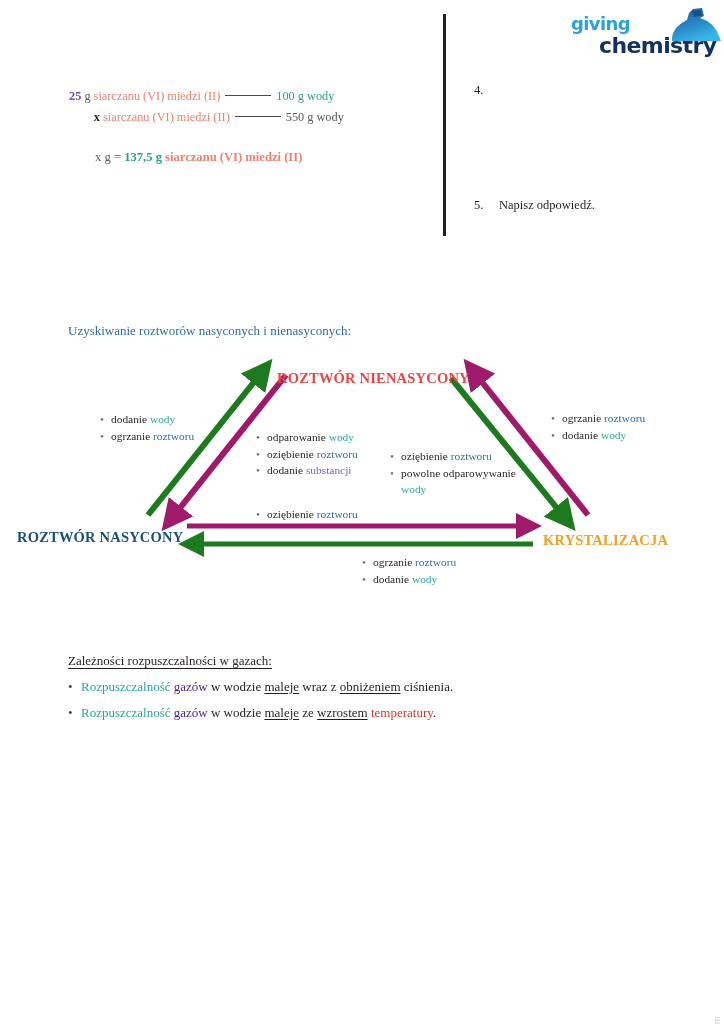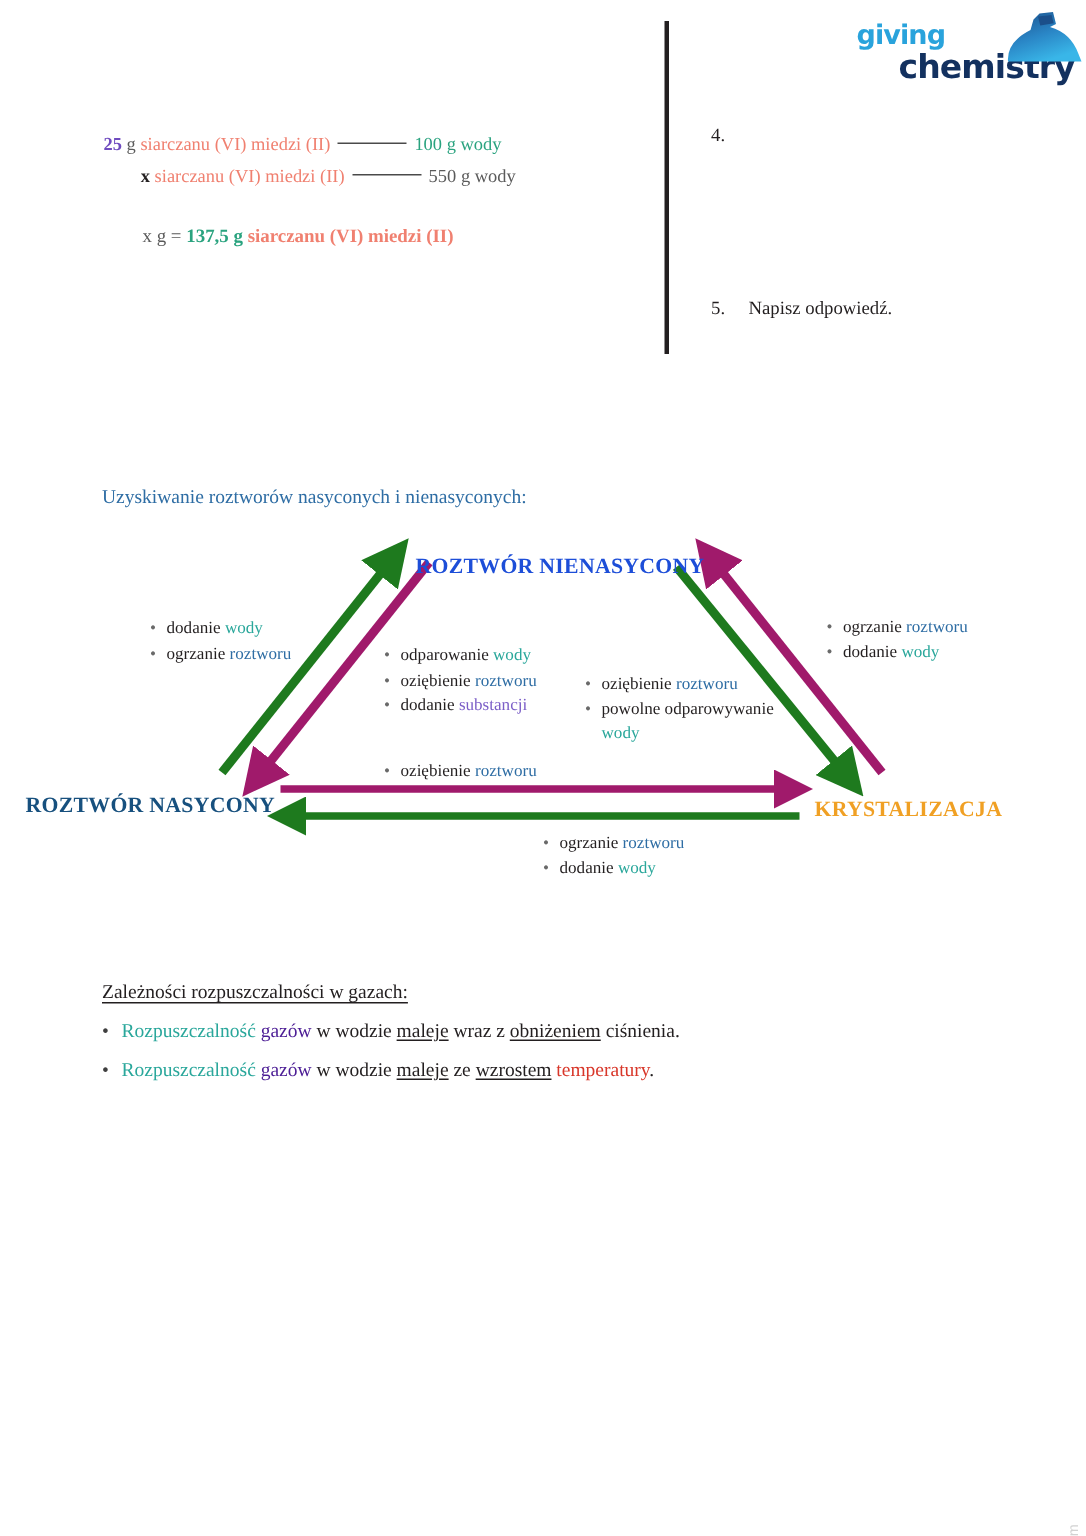--- a/index.html
+++ b/index.html
@@ -130,21 +130,21 @@
   }
   .node-label {
     position: absolute;
     font-weight: bold;
     white-space: nowrap;
     letter-spacing: 0.2px;
   }
   #node-unsaturated {
     left: 277px; top: 60px;
     font-size: 14.5px;
-    color: #1d4ed8;
+    color: #ef4444;
   }
   #node-saturated {
     left: 17px; top: 219px;
     font-size: 14.5px;
     color: #17507e;
   }
   #node-crystallization {
     left: 543px; top: 222px;
     font-size: 14.5px;
     color: #f0a024;

